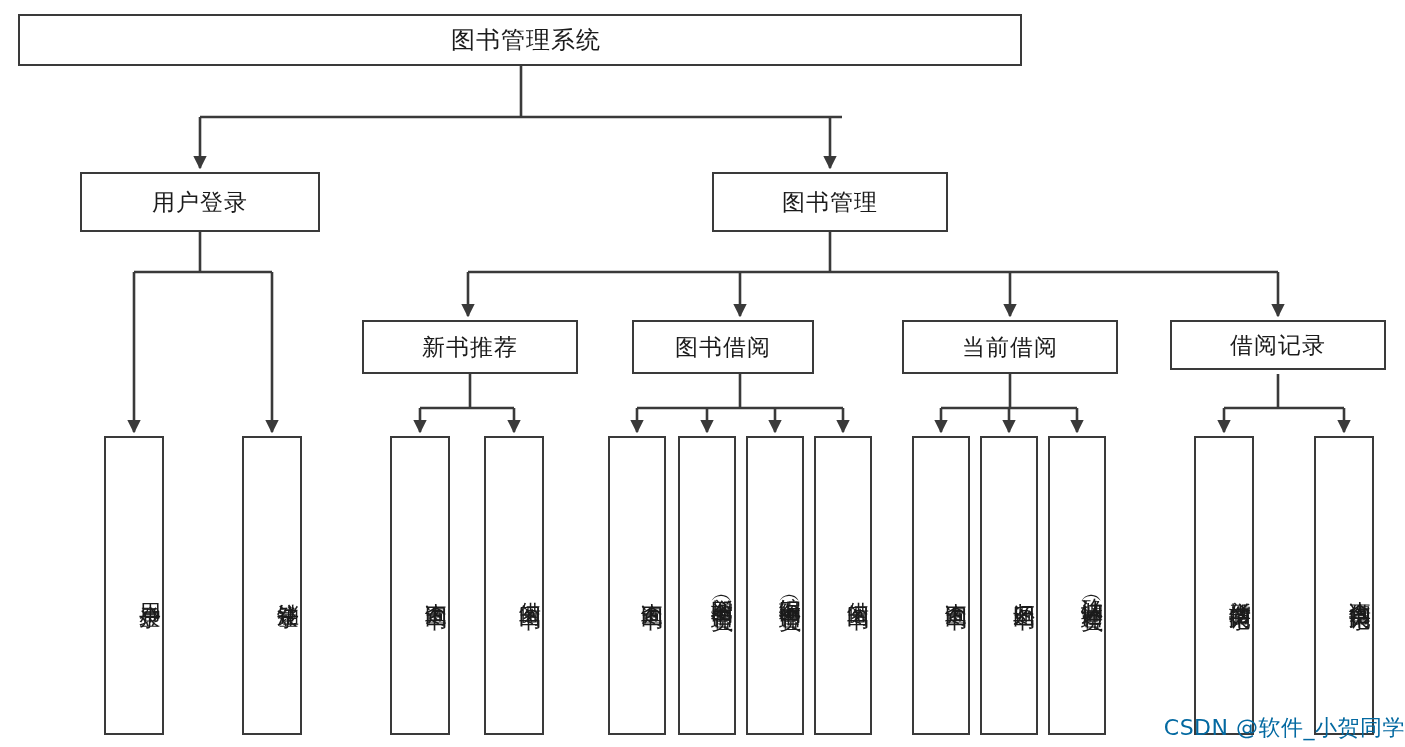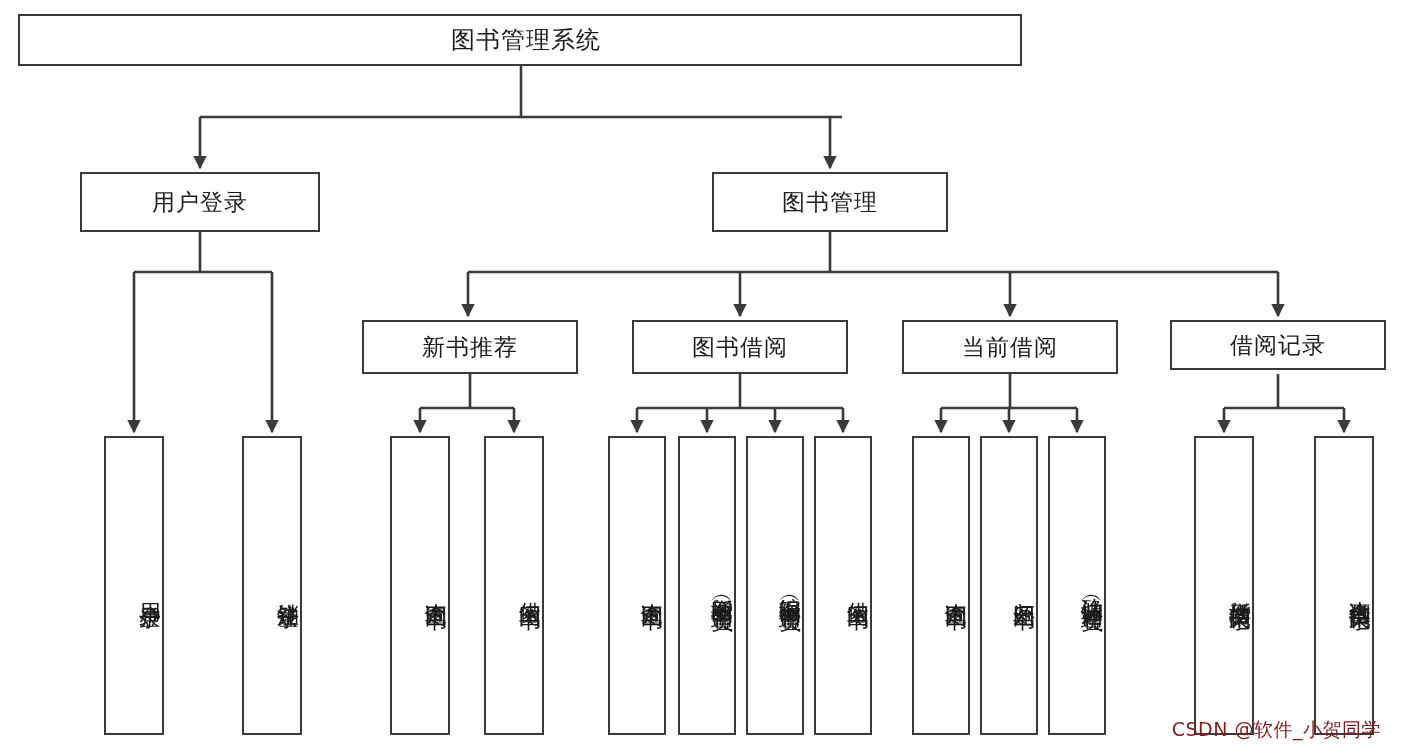--- a/index.html
+++ b/index.html
@@ -50,24 +50,24 @@
   .node.vert .vtext {
     writing-mode: vertical-rl;
     text-orientation: upright;
     white-space: nowrap;
   }
   .node.root {
     font-size: 24px;
   }
   .watermark {
     position: absolute;
-    right: 24px;
+    right: 0;
     bottom: 4px;
-    font-size: 19px;
-    color: #7f1d1d;
+    font-size: 22px;
+    color: #0369a1;
     letter-spacing: 0.5px;
     white-space: nowrap;
   }
 </style>
 </head>
 <body>
 
 <div id="canvas">
 
   <svg class="wires" viewBox="0 0 1405 747">
@@ -127,21 +127,21 @@
   <div class="node horiz" style="left:80px; top:172px; width:240px; height:60px;">
     <span>用户登录</span>
   </div>
   <div class="node horiz" style="left:362px; top:320px; width:216px; height:54px;">
     <span>新书推荐</span>
   </div>
 
   <div class="node horiz" style="left:712px; top:172px; width:236px; height:60px;">
     <span>图书管理</span>
   </div>
-  <div class="node horiz" style="left:632px; top:320px; width:216px; height:54px;">
+  <div class="node horiz" style="left:632px; top:320px; width:182px; height:54px;">
     <span>图书借阅</span>
   </div>
   <div class="node horiz" style="left:902px; top:320px; width:216px; height:54px;align-items:center;">
     <span>当前借阅</span>
   </div>
   <div class="node horiz" style="left:1170px; top:320px; width:216px; height:50px;">
     <span>借阅记录</span>
   </div>
 
   <div class="node vert" style="left:104px; top:436px; width:60px; height:299px;">

